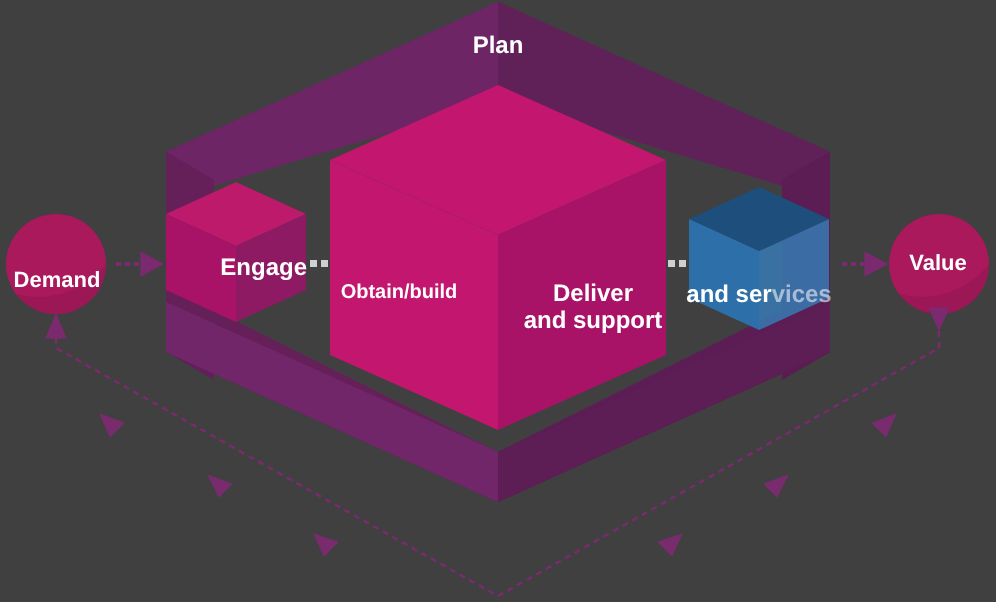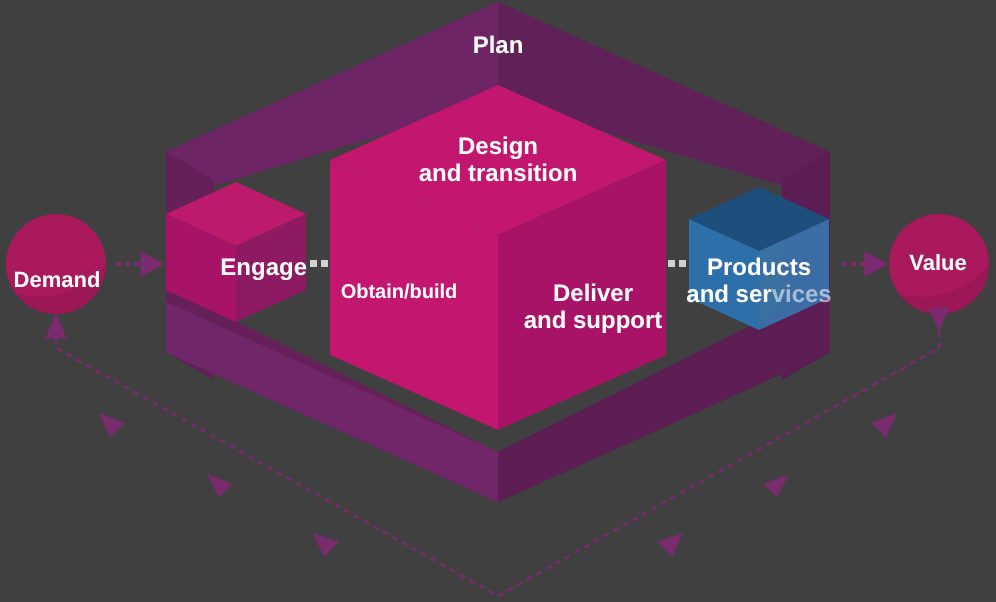--- a/index.html
+++ b/index.html
@@ -113,26 +113,24 @@
       <rect x="310" y="260" width="7" height="7"></rect>
       <rect x="321" y="260" width="7" height="7"></rect>
       <rect x="668" y="260" width="7" height="7"></rect>
       <rect x="679" y="260" width="7" height="7"></rect>
     </g>
 
   </svg>
 
   <div class="lbl" id="lbl-plan">Plan</div>
 
-  <div class="lbl" id="lbl-design">Design
-and transition</div>
   <div class="lbl" id="lbl-obtain">Obtain/build</div>
   <div class="lbl" id="lbl-deliver">Deliver
 and support</div>
 
   <div class="lbl" id="lbl-engage">Engage</div>
 
-  <div class="lbl" id="lbl-products"><span>Products</span><br><span>and ser</span><span class="tail">vices</span></div>
+  <div class="lbl" id="lbl-products"><br><span>and ser</span><span class="tail">vices</span></div>
 
   <div class="lbl" id="lbl-demand">Demand</div>
   <div class="lbl" id="lbl-value">Value</div>
 
 </div>
 
 </body></html>

